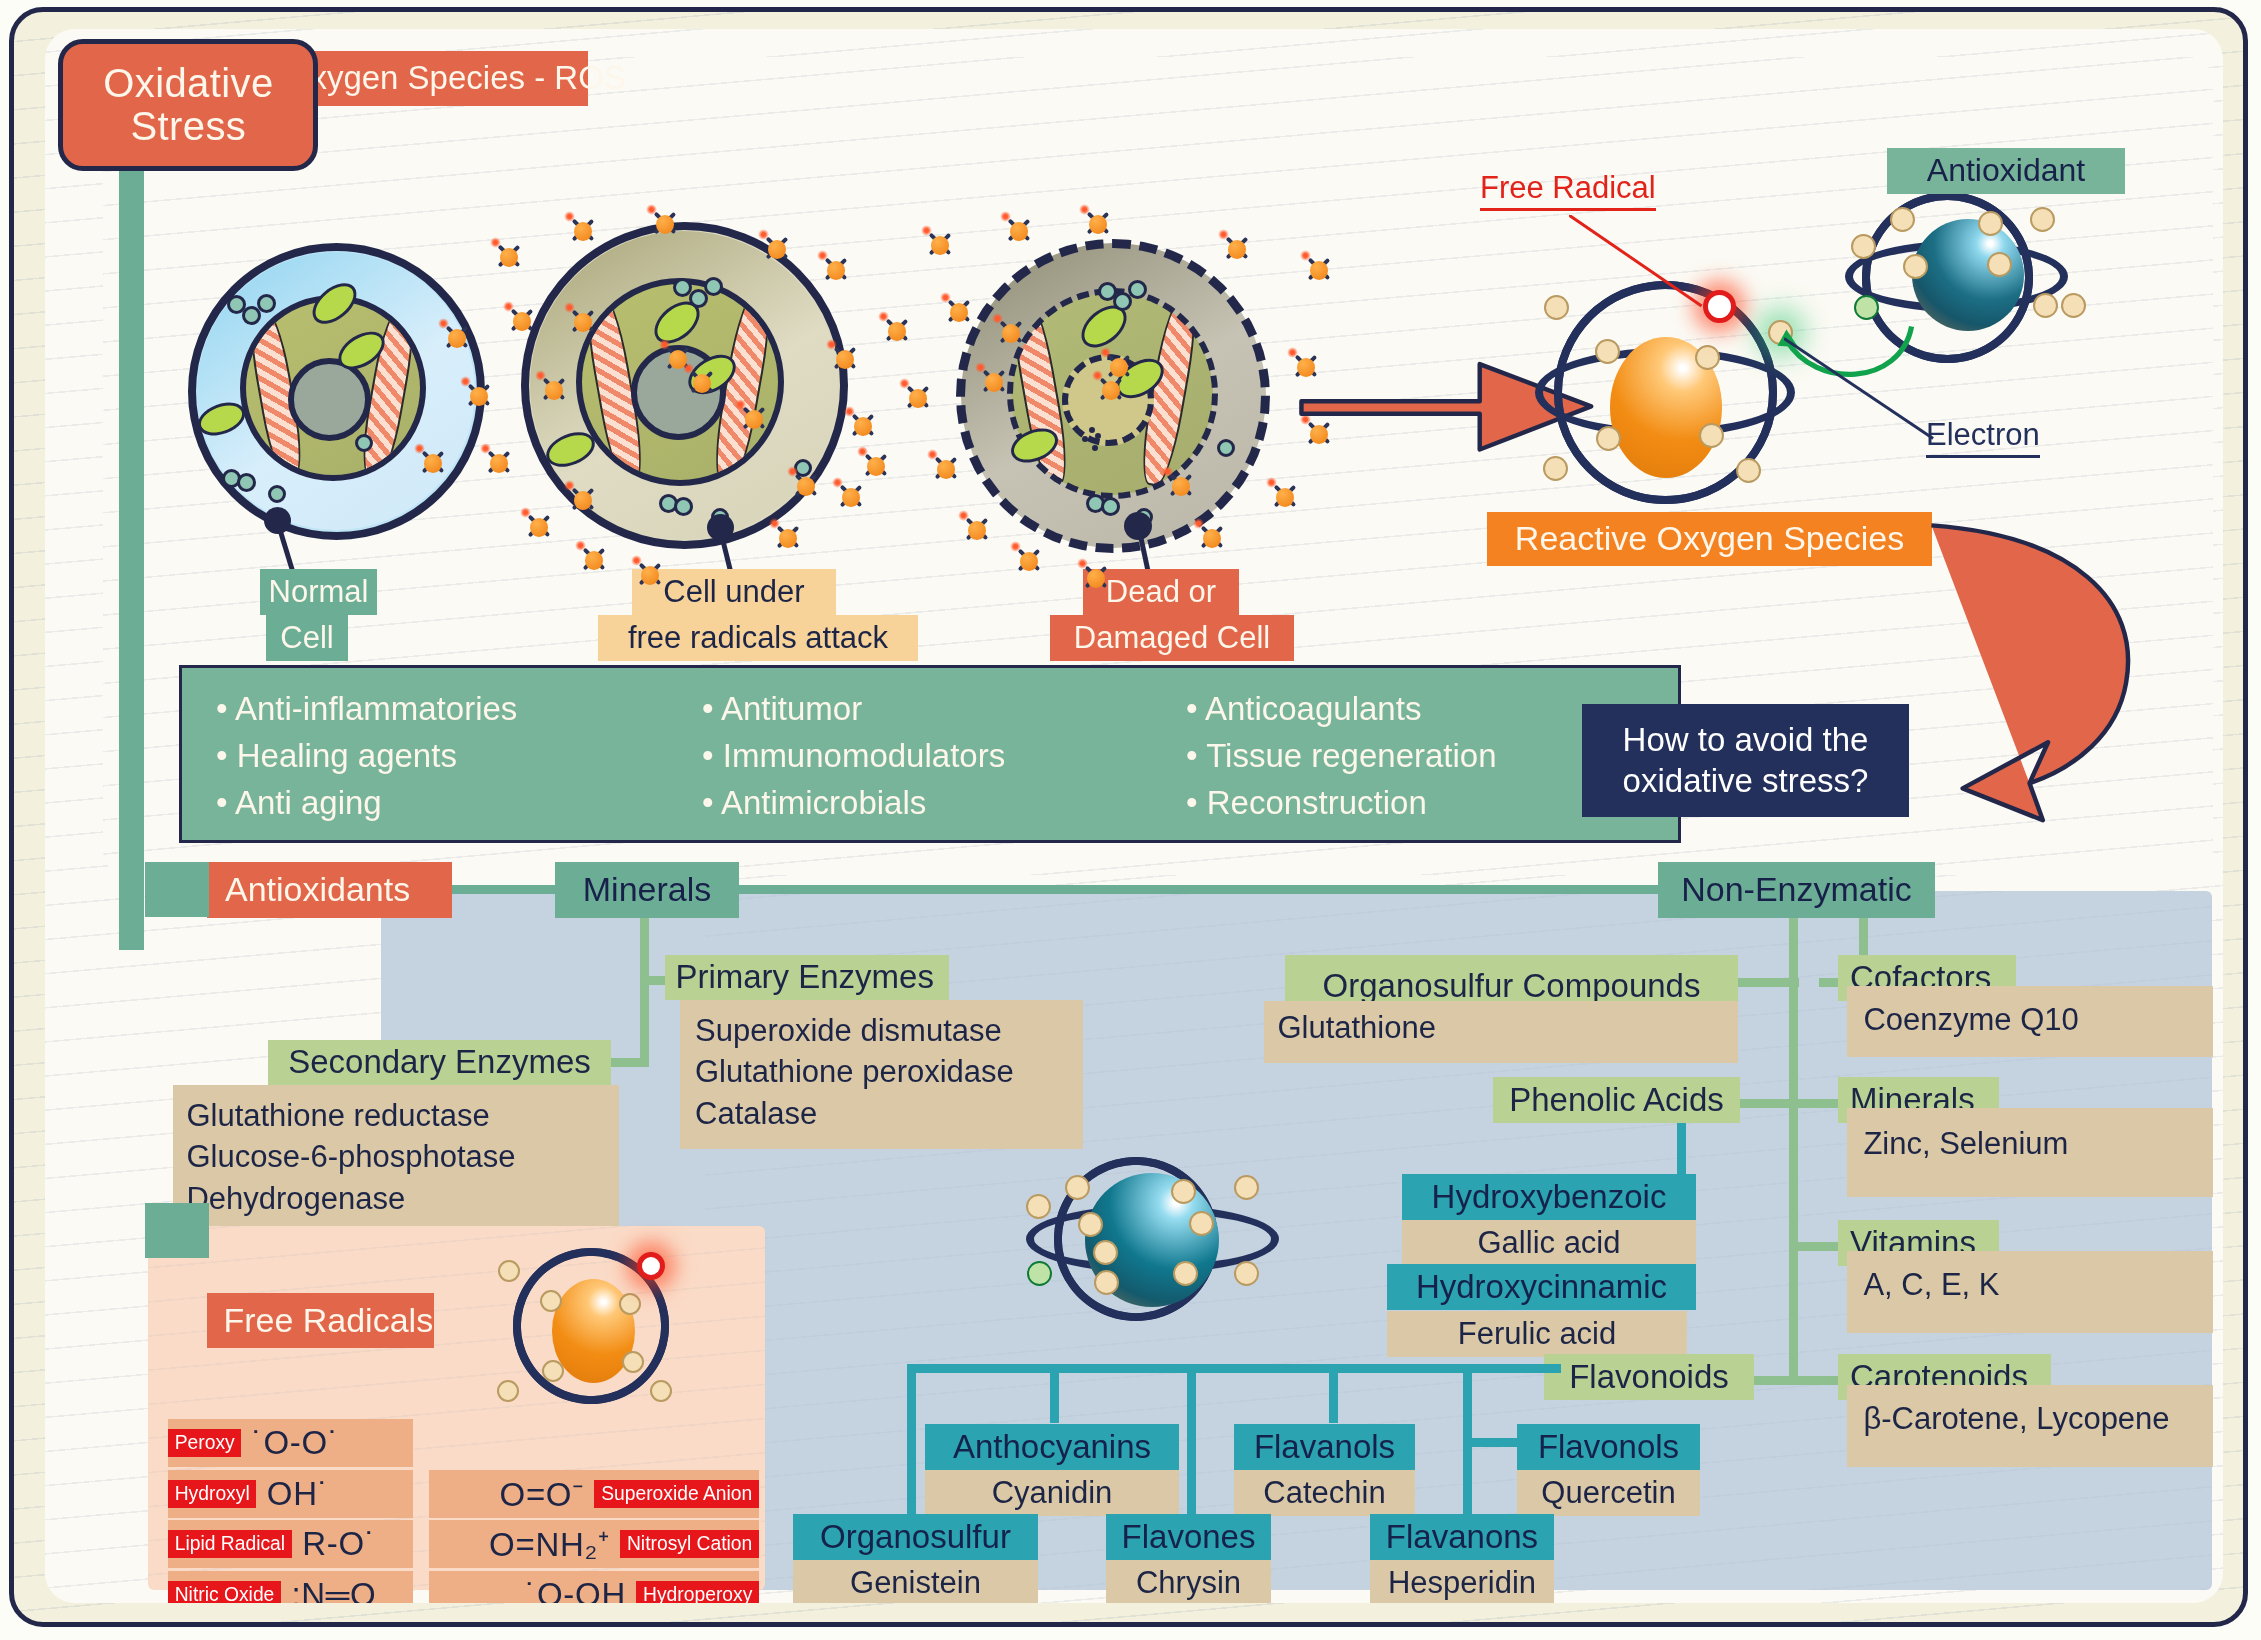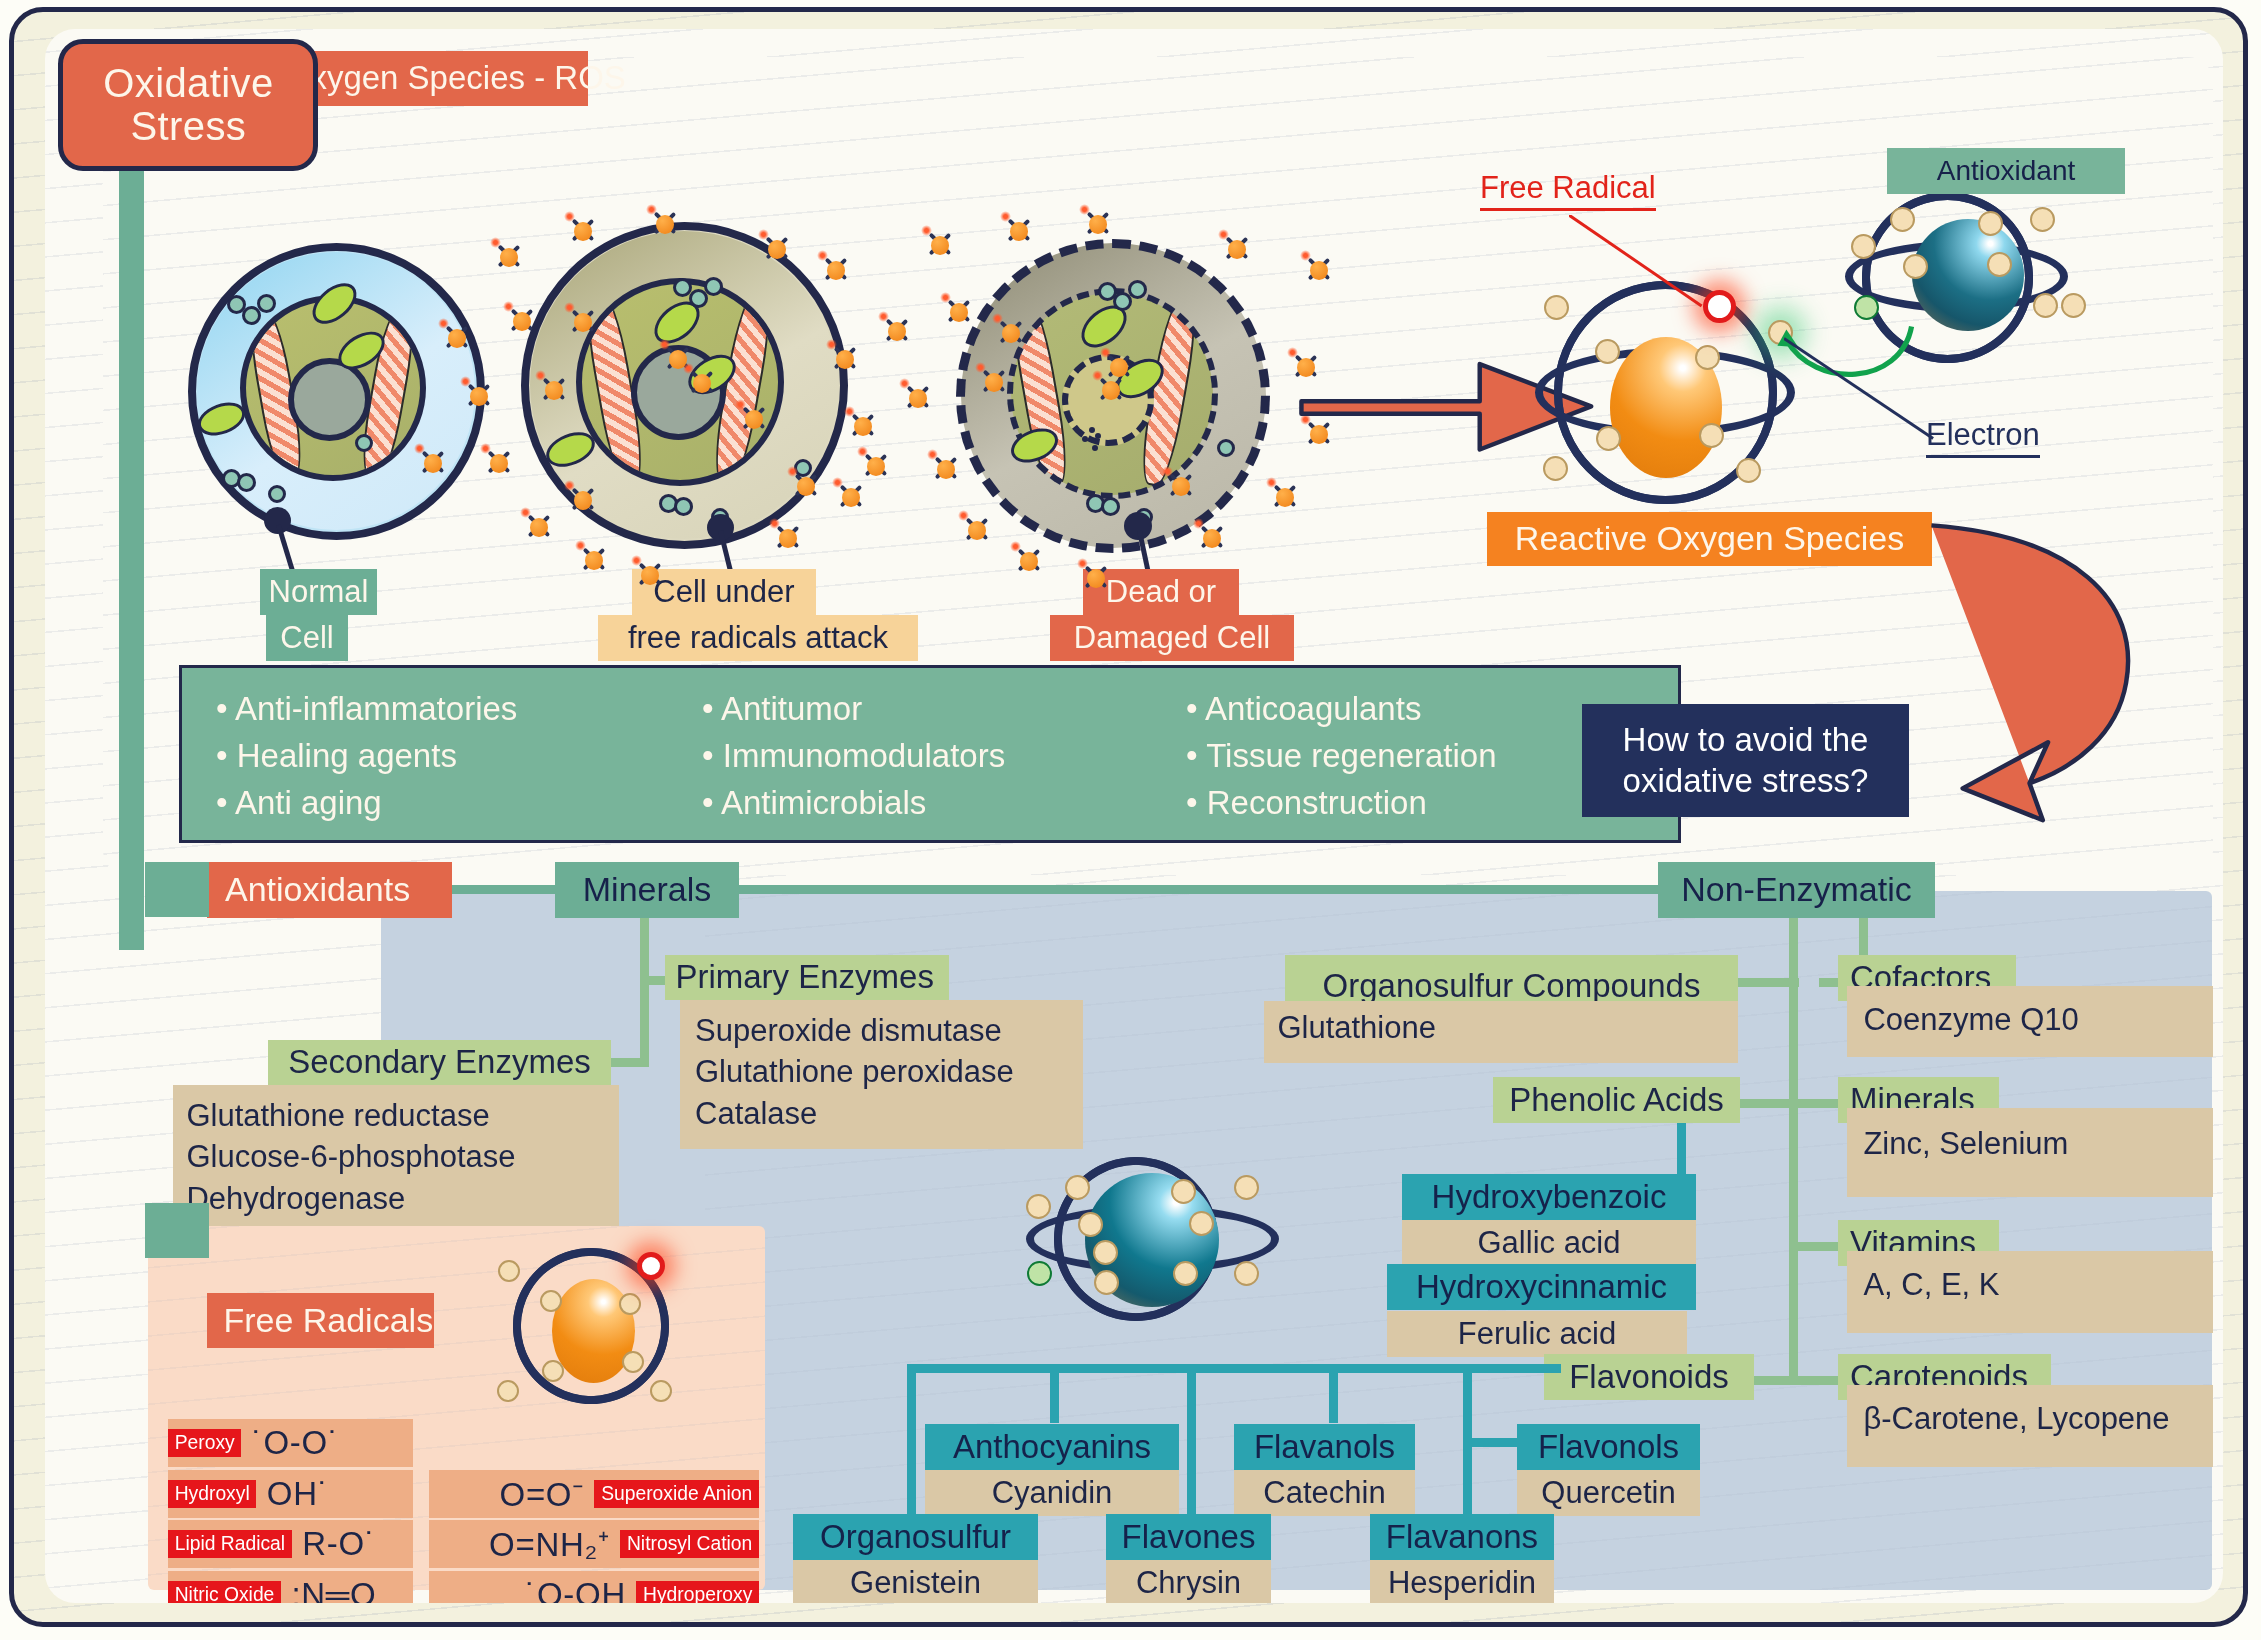--- a/index.html
+++ b/index.html
@@ -151,21 +151,21 @@
      <div class="mito" style="left:500px;top:405px;width:51px;height:31px;transform:rotate(-22deg);"></div>
      <div class="ves" style="left:628px;top:249px;width:19.3px;height:19.3px;"></div>
      <div class="ves" style="left:644px;top:260px;width:19.3px;height:19.3px;"></div>
      <div class="ves" style="left:659px;top:248px;width:19.3px;height:19.3px;"></div>
      <div class="ves" style="left:614px;top:465px;width:19.3px;height:19.3px;"></div>
      <div class="ves" style="left:629px;top:468px;width:19.3px;height:19.3px;"></div>
      <div class="ves" style="left:666px;top:479px;width:18px;height:18px;"></div>
      <div class="ves" style="left:749px;top:430px;width:18px;height:18px;"></div>
      <div class="stalk-dot" style="left:662px;top:485px;width:27px;height:27px;"></div>
      <div class="stalk" style="left:673px;top:502px;width:4.5px;height:62px;transform:rotate(-14deg);transform-origin:top center;"></div>
-     <div class="chip chip-yellow" style="left:587px;top:540px;width:184px;height:46px;font-size:31px;">Cell under</div>
+     <div class="chip chip-yellow" style="left:587px;top:540px;width:204px;height:46px;font-size:31px;">Cell under</div>
      <div class="chip chip-yellow" style="left:553px;top:586px;width:320px;height:46px;font-size:31px;">free radicals attack</div>
    </div>
 
    <div>
      <div class="cell" style="left:916px;top:214px;width:305px;height:305px;background:linear-gradient(150deg,#8d8a73 0%,#c6c3b4 52%,#bab7a8 100%);"></div>
      <div class="cell cell-outer dashed" style="left:911px;top:210px;width:314px;height:314px;background:transparent;"></div>
      <div class="nuc" style="left:966px;top:264px;width:202px;height:202px;background:linear-gradient(150deg,#b3bb77,#a5ac6d);border:0;">
         <div class="dna" style="left:12px;top:3px;width:30px;height:187px;transform:rotate(-10deg);border-radius:40%;"></div>
         <div class="dna" style="left:141px;top:3px;width:30px;height:187px;transform:rotate(10deg);border-radius:40%;"></div>
      </div>
@@ -515,21 +515,21 @@
    </svg>
 
    <div class="underline-label" style="left:1435px;top:141px;color:#e2231a;">
      <span class="txt">Free Radical</span>
      <span class="rule" style="background:#e2231a;"></span>
    </div>
    <svg style="position:absolute;left:1524px;top:186px;width:149px;height:97px;" viewBox="0 0 200 130">
      <line x1="0" y1="0" x2="178" y2="122" stroke="#e2231a" stroke-width="4"></line>
    </svg>
 
-   <div class="chip chip-green" style="left:1842px;top:119px;width:238px;height:46px;font-size:28px;color:#17214a;background:#78b49a;text-align:center;">Antioxidant</div>
+   <div class="chip chip-green" style="left:1842px;top:119px;width:238px;height:46px;font-size:32px;color:#17214a;background:#78b49a;text-align:center;">Antioxidant</div>
 
    <div class="underline-label" style="left:1881px;top:388px;color:#23305c;">
      <span class="txt">Electron</span>
      <span class="rule" style="background:#23305c;"></span>
    </div>
    <svg style="position:absolute;left:1739px;top:305px;width:164px;height:112px;" viewBox="0 0 220 150">
      <line x1="0" y1="6" x2="200" y2="140" stroke="#23305c" stroke-width="4"></line>
    </svg>
 
    <div class="chip chip-orangefull" style="left:1442px;top:483px;width:445px;height:54px;font-size:34px;">Reactive Oxygen Species</div>

